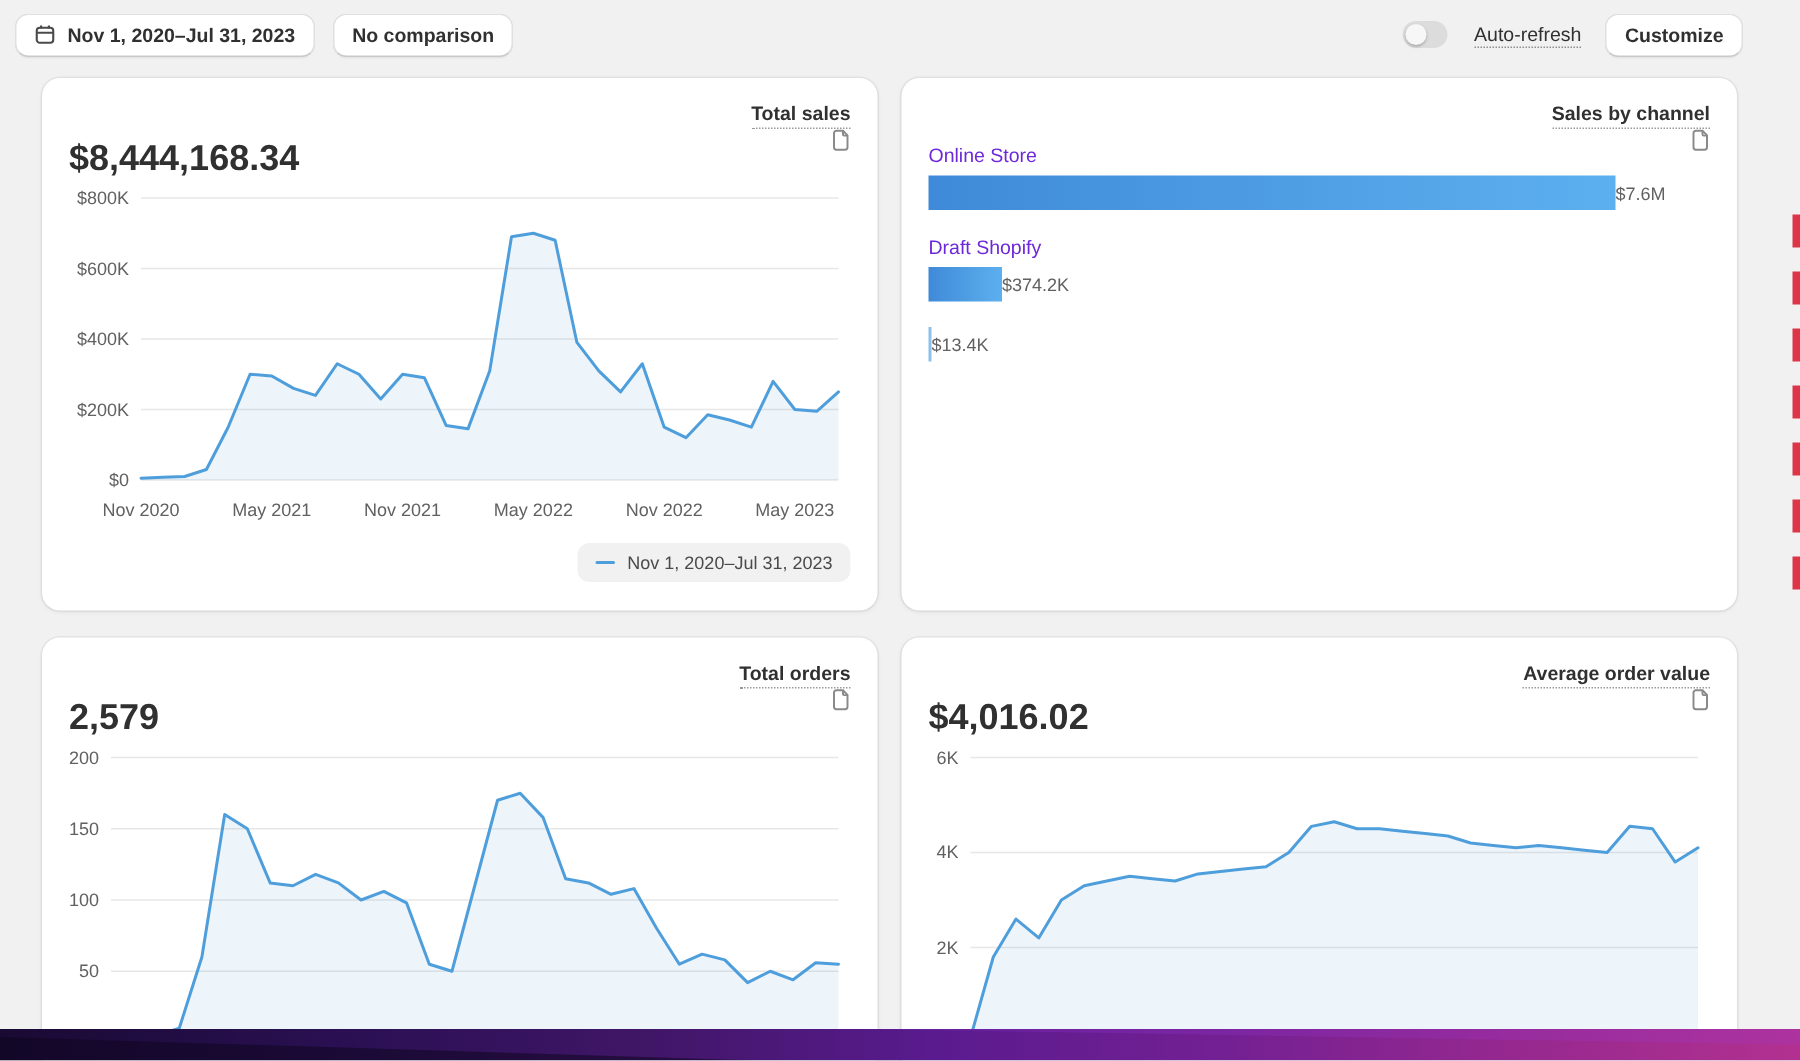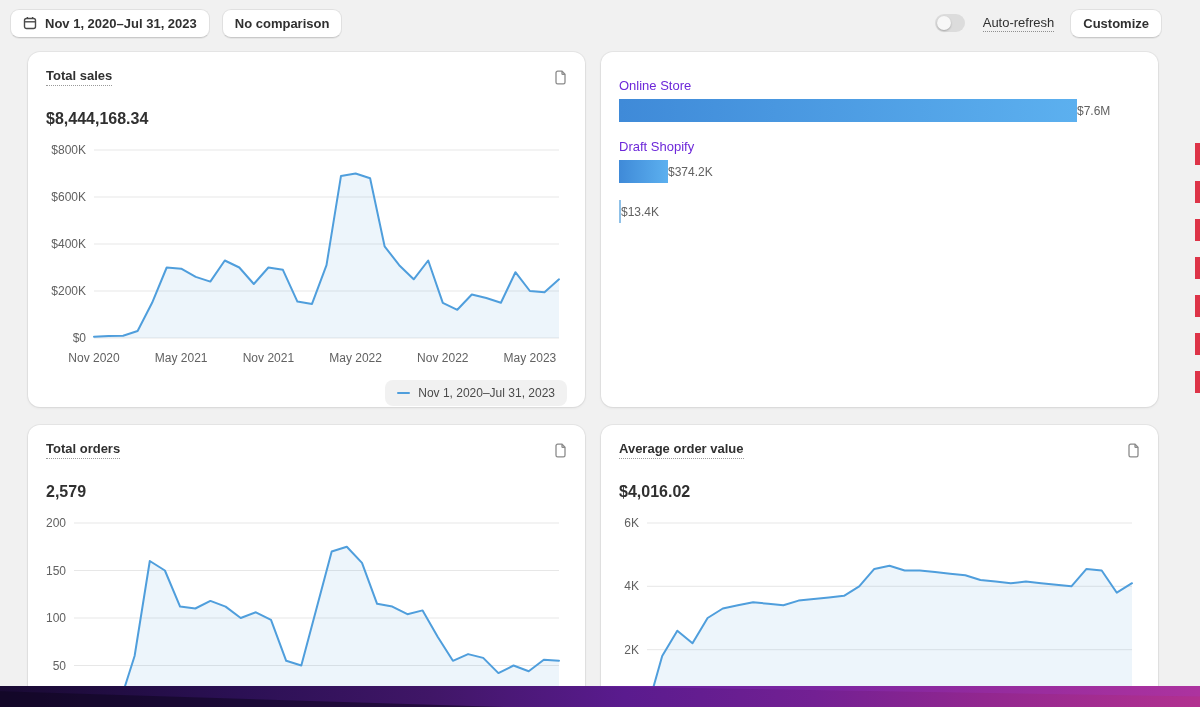--- a/index.html
+++ b/index.html
@@ -47,27 +47,27 @@
     display:grid;
     grid-template-columns:557px 557px;
     grid-template-rows:355px 300px;
     gap:18px 16px;
   }
   .card {
     background:#fff; border-radius:12px;
     box-shadow:0 0 0 1px rgba(0,0,0,.045), 0 1px 3px rgba(0,0,0,.08);
     padding:16px 18px; overflow:hidden; position:relative;
   }
-  .card-head { display:flex; justify-content:space-between; align-items:center; height:18px; }
+  .card-head { display:flex; justify-content:space-between; align-items:flex-end; height:18px;flex-direction:column; }
   .card-title {
     font-size:13px; font-weight:600; color:#303030;
     border-bottom:1px dotted #9a9a9a; padding-bottom:2px; cursor:pointer;
   }
   .doc-icon { color:#8a8a8a; cursor:pointer; line-height:0; }
-  .card-value { margin-top:24px; font-size:16px; font-weight:700; color:#303030; height:24px; }
+  .card-value { margin-top:6px; font-size:24px; font-weight:700; color:#303030; height:24px; }
 
   .chart { display:block; margin-top:6px; }
   .chart text { font-family:"Liberation Sans", sans-serif; font-size:12px; fill:#616161; }
 
   .legend-row { display:flex; justify-content:flex-end; margin-top:8px; }
   .legend-pill {
     display:inline-flex; align-items:center; gap:8px;
     background:#f1f1f1; border-radius:8px; padding:6px 12px;
     font-size:12px; color:#4a4a4a; cursor:pointer;
   }
@@ -174,20 +174,29 @@
       </svg>
     <div class="legend-row">
       <span class="legend-pill">
         <span class="legend-dash"></span>
         <span>Nov 1, 2020–Jul 31, 2023</span>
       </span>
     </div>
   </div>
 
   <div class="card">
+    <div class="card-head">
+      <span class="card-title">Sales by channel</span>
+      <span class="doc-icon">
+        <svg width="13" height="15" viewBox="0 0 13 15" fill="none">
+          <path d="M8 1.2H3.6A1.6 1.6 0 0 0 2 2.8v9.4a1.6 1.6 0 0 0 1.6 1.6h5.8A1.6 1.6 0 0 0 11 12.2V4.2z" stroke="#8a8a8a" stroke-width="1.3"></path>
+          <path d="M8 1.2v2.5a.7.7 0 0 0 .7.7H11" stroke="#8a8a8a" stroke-width="1.3"></path>
+        </svg>
+      </span>
+    </div>
     <div class="channel-list">
   <div class="channel-row">
     <div class="channel-label">Online Store</div>
     <div class="channel-bar-row">
       <div class="channel-bar" style="width: 458px;"></div>
       <span class="channel-value">$7.6M</span>
     </div>
   </div>
 
   <div class="channel-row">

